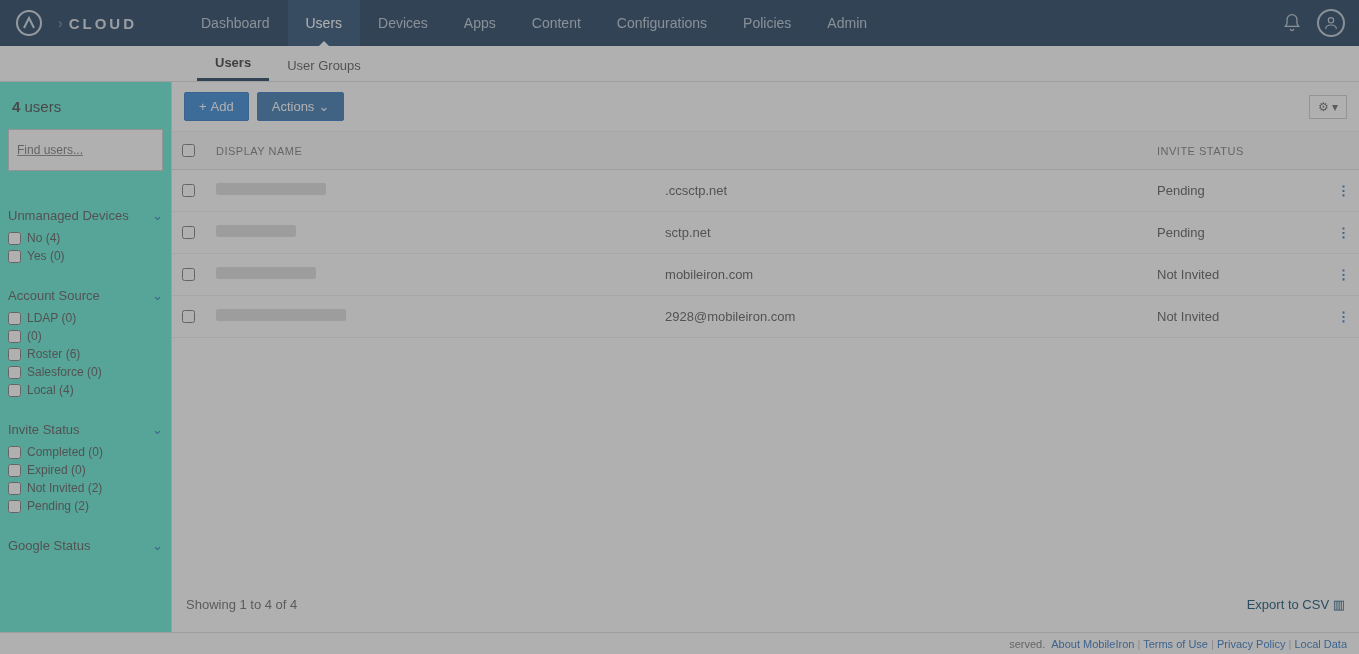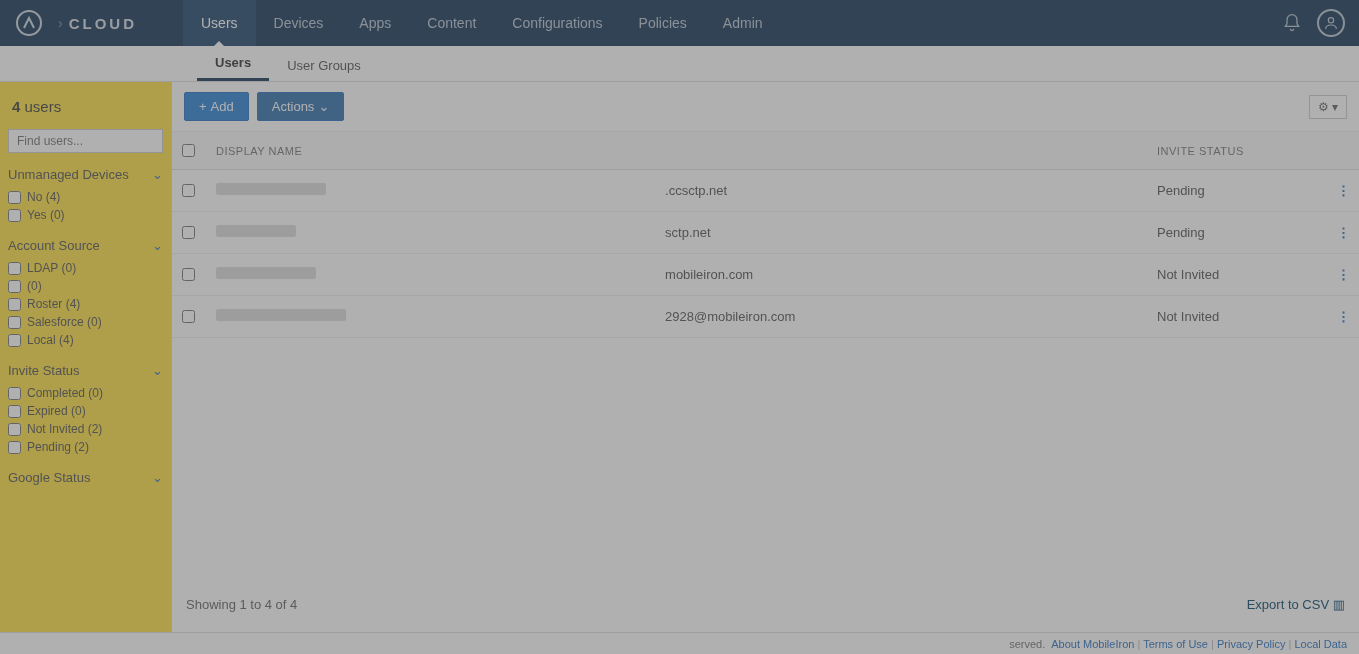--- a/index.html
+++ b/index.html
@@ -20,24 +20,24 @@
 .icon-bell, .icon-user { width: 22px; height: 22px; display: flex; align-items: center; justify-content: center; color: #b9c5d0; cursor: pointer; }
 .avatar-circ { width: 28px; height: 28px; border: 2px solid #b9c5d0; border-radius: 50%; display: flex; align-items: center; justify-content: center; }
 
 
 .subnav { height: 36px; background: #fff; border-bottom: 1px solid #ddd; display: flex; align-items: flex-end; padding-left: 197px; }
 .subtab { padding: 8px 18px; color: #555; cursor: pointer; font-size: 13px; }
 .subtab.active { font-weight: 600; color: #333; border-bottom: 3px solid #1b3a5c; }
 
 
 .content { display: flex; height: calc(100% - 82px - 22px); }
-.sidebar { width: 172px; background: #fde047; border-right: 1px solid #ddd; padding: 10px 8px; overflow: hidden; }
+.sidebar { width: 172px; background: #5eead4; border-right: 1px solid #ddd; padding: 10px 8px; overflow: hidden; }
 .sidebar .count { font-weight: 600; color: #444; font-size: 15px; margin: 6px 4px 14px; }
-.search-input { width: 100%; border: 1px solid #ccc; padding: 4px 8px; font-size: 12px; color: #888; margin-bottom: 14px; }
-.facet { margin-bottom: 14px; }
+.search-input { width: 100%; border: 1px solid #ccc; padding: 13px 8px; font-size: 12px; color: #888; margin-bottom: 14px; text-decoration: underline; }
+.facet { margin-bottom: 14px; margin-top: 23px; }
 .facet-head { display: flex; justify-content: space-between; align-items: center; font-size: 13px; color: #555; margin-bottom: 6px; cursor: pointer; }
 .facet-head .chev { color: #2d73c2; }
 .facet-item { display: flex; align-items: center; font-size: 12px; color: #555; padding: 2px 0; }
 .facet-item input { margin-right: 6px; }
 
 .main { flex: 1; background: #fff; display: flex; flex-direction: column; }
 .toolbar { display: flex; align-items: center; padding: 10px 12px; gap: 8px; border-bottom: 1px solid #eee; }
 .btn { border: 1px solid #2d73c2; background: #3183d6; color: #fff; padding: 6px 14px; font-size: 13px; cursor: pointer; border-radius: 2px; display: inline-flex; align-items: center; gap: 4px; }
 .btn.second { background: #3674ad; align-items: center; }
 .toolbar .spacer { flex: 1; }
@@ -73,20 +73,21 @@
   <div class="brand">
     <span class="logo">
       <svg width="14" height="14" viewBox="0 0 14 14">
           <path d="M2 12 L7 2 L12 12" stroke="#cfd8df" stroke-width="2" fill="none"></path>
         </svg>
     </span>
     <span class="sep">›</span>
     <span class="cloud">CLOUD</span>
   </div>
   <div class="nav-items" id="nav-items">
+      <div class="nav-item">Dashboard</div>
       <div class="nav-item active">Users</div>
       <div class="nav-item">Devices</div>
       <div class="nav-item">Apps</div>
       <div class="nav-item">Content</div>
       <div class="nav-item">Configurations</div>
       <div class="nav-item">Policies</div>
       <div class="nav-item">Admin</div>
     </div>
   <div class="nav-right">
     <span class="icon-bell">
@@ -139,21 +140,21 @@
           <div class="facet-item">
             <input type="checkbox" style="">
             <span>LDAP (0)</span>
           </div>
           <div class="facet-item">
             <input type="checkbox" style="">
             <span> (0)</span>
           </div>
           <div class="facet-item">
             <input type="checkbox" style="">
-            <span>Roster (4)</span>
+            <span>Roster (6)</span>
           </div>
           <div class="facet-item">
             <input type="checkbox" style="">
             <span>Salesforce (0)</span>
           </div>
           <div class="facet-item">
             <input type="checkbox" style="">
             <span>Local (4)</span>
           </div>
         </div>

